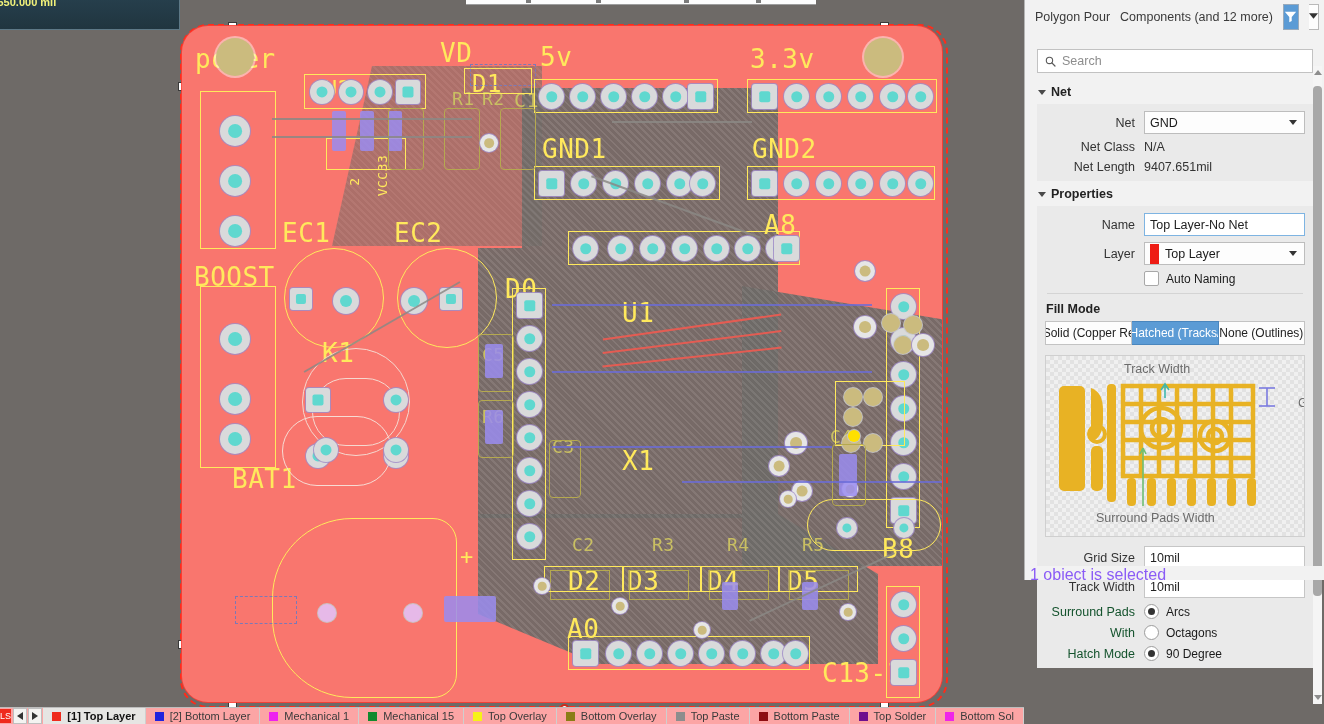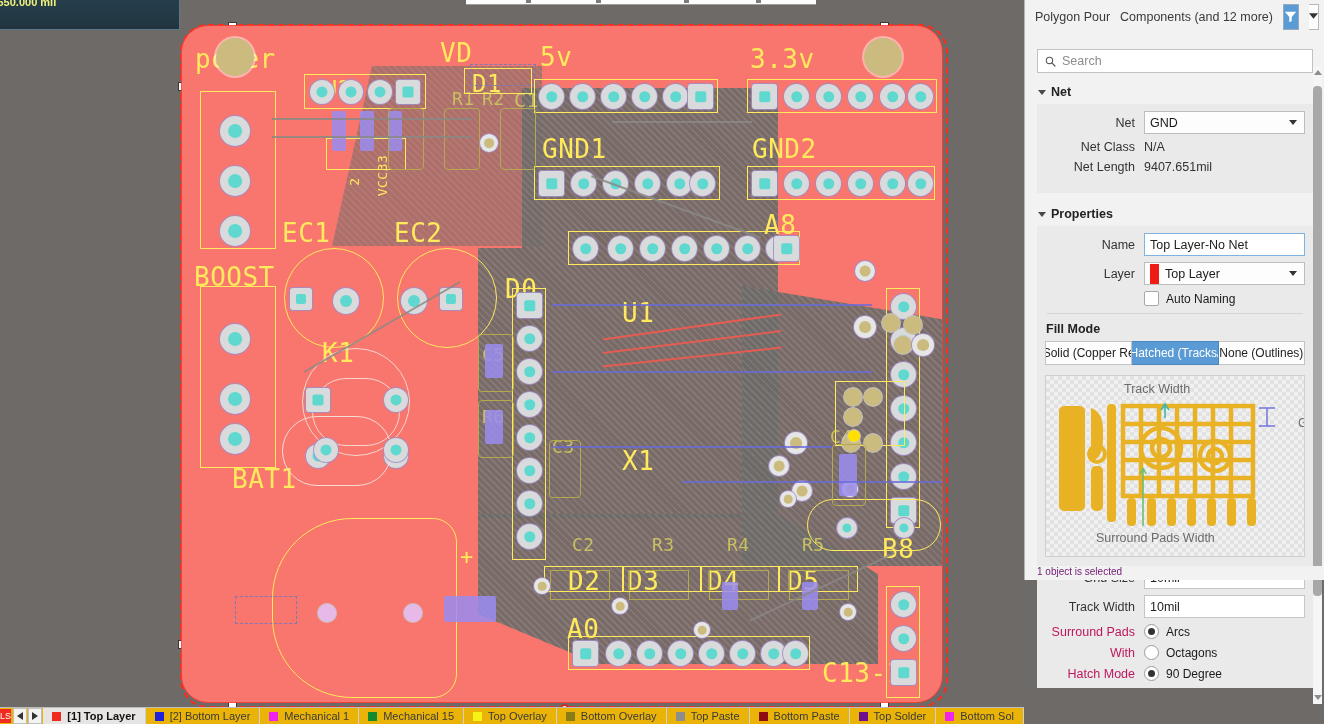--- a/index.html
+++ b/index.html
@@ -167,38 +167,38 @@
   }
   #preview .plabel{position:absolute;color:#6b6b6b;font-size:12.5px;}
   .radio{
     width:13px;height:13px;border-radius:50%;background:#fff;border:1px solid #9c9c9c;
     margin-right:7px;position:relative;flex:0 0 auto;
   }
   .radio.on::after{
     content:"";position:absolute;left:3px;top:3px;width:7px;height:7px;border-radius:50%;background:#333;
   }
   .rrow{display:flex;align-items:center;margin-bottom:6px;}
-  .rrow .rl{width:90px;text-align:right;padding-right:9px;color:#be185d;font-size:12.5px;line-height:14px;}
+  .rrow .rl{width:90px;text-align:right;padding-right:9px;color:#14532d;font-size:12.5px;line-height:14px;}
   #panel-scroll{
     position:absolute;right:3px;top:66px;width:9px;height:638px;background:#f5f5f5;
   }
   #panel-scroll .thumb{position:absolute;left:0;top:20px;width:9px;height:510px;background:#a8a8a8;border-radius:4px;}
   #panel-scroll .ar{position:absolute;left:0;width:0;height:0;border-left:4px solid transparent;border-right:4px solid transparent;}
   #panel-scroll .ar.up{top:4px;border-bottom:5px solid #8d8d8d;margin-left:.5px;}
   #panel-scroll .ar.dn{bottom:4px;border-top:5px solid #8d8d8d;margin-left:.5px;}
   #panel-status{
     position:absolute;left:0;bottom:0;width:300px;height:14px;
-    background:#f2f2f2;color:#701a75;font-size:10px;padding-left:12px;
+    background:#f2f2f2;color:#8b5cf6;font-size:16px;padding-left:5px;
     box-sizing:border-box;overflow:hidden;
   }
 
   
   #layerbar{
     position:absolute;left:0;bottom:0;width:1024px;height:16px;
-    background:#eab308;border-top:1px solid #bdbdbd;
+    background:#fca5a5;border-top:1px solid #bdbdbd;
     display:flex;align-items:center;font-size:11px;
   }
   #layerbar .navbtn{
     width:22px;height:14px;margin-right:1px;background:#f4f3f1;border:1px solid #bfbfbf;
     display:flex;align-items:center;justify-content:center;
   }
   .ltab{
     display:flex;align-items:center;gap:6px;padding:0 9px;height:16px;
     border-right:1px solid #cfcfcf;white-space:nowrap;color:#3a3a3a;
   }
@@ -517,28 +517,28 @@
         <div class="flabel">Net</div>
         <div class="sel">
           <span>GND</span>
           <span class="caret"></span>
         </div>
       </div>
       <div class="frow">
         <div class="flabel">Net Class</div>
         <div class="fval">N/A</div>
       </div>
-      <div class="frow" style="margin-bottom:12px">
+      <div class="frow" style="margin-bottom:0">
         <div class="flabel">Net Length</div>
         <div class="fval">9407.651mil</div>
       </div>
     </div>
   </div>
 
-  <div class="sec" style="margin-top:8px">
+  <div class="sec" style="margin-top:0">
     <div class="sec-title">
       <span class="tri"></span>
       <span>Properties</span>
     </div>
     <div class="sec-body">
 
       <div class="frow">
         <div class="flabel">Name</div>
         <div class="txtin">
           <span>Top Layer-No Net</span>

